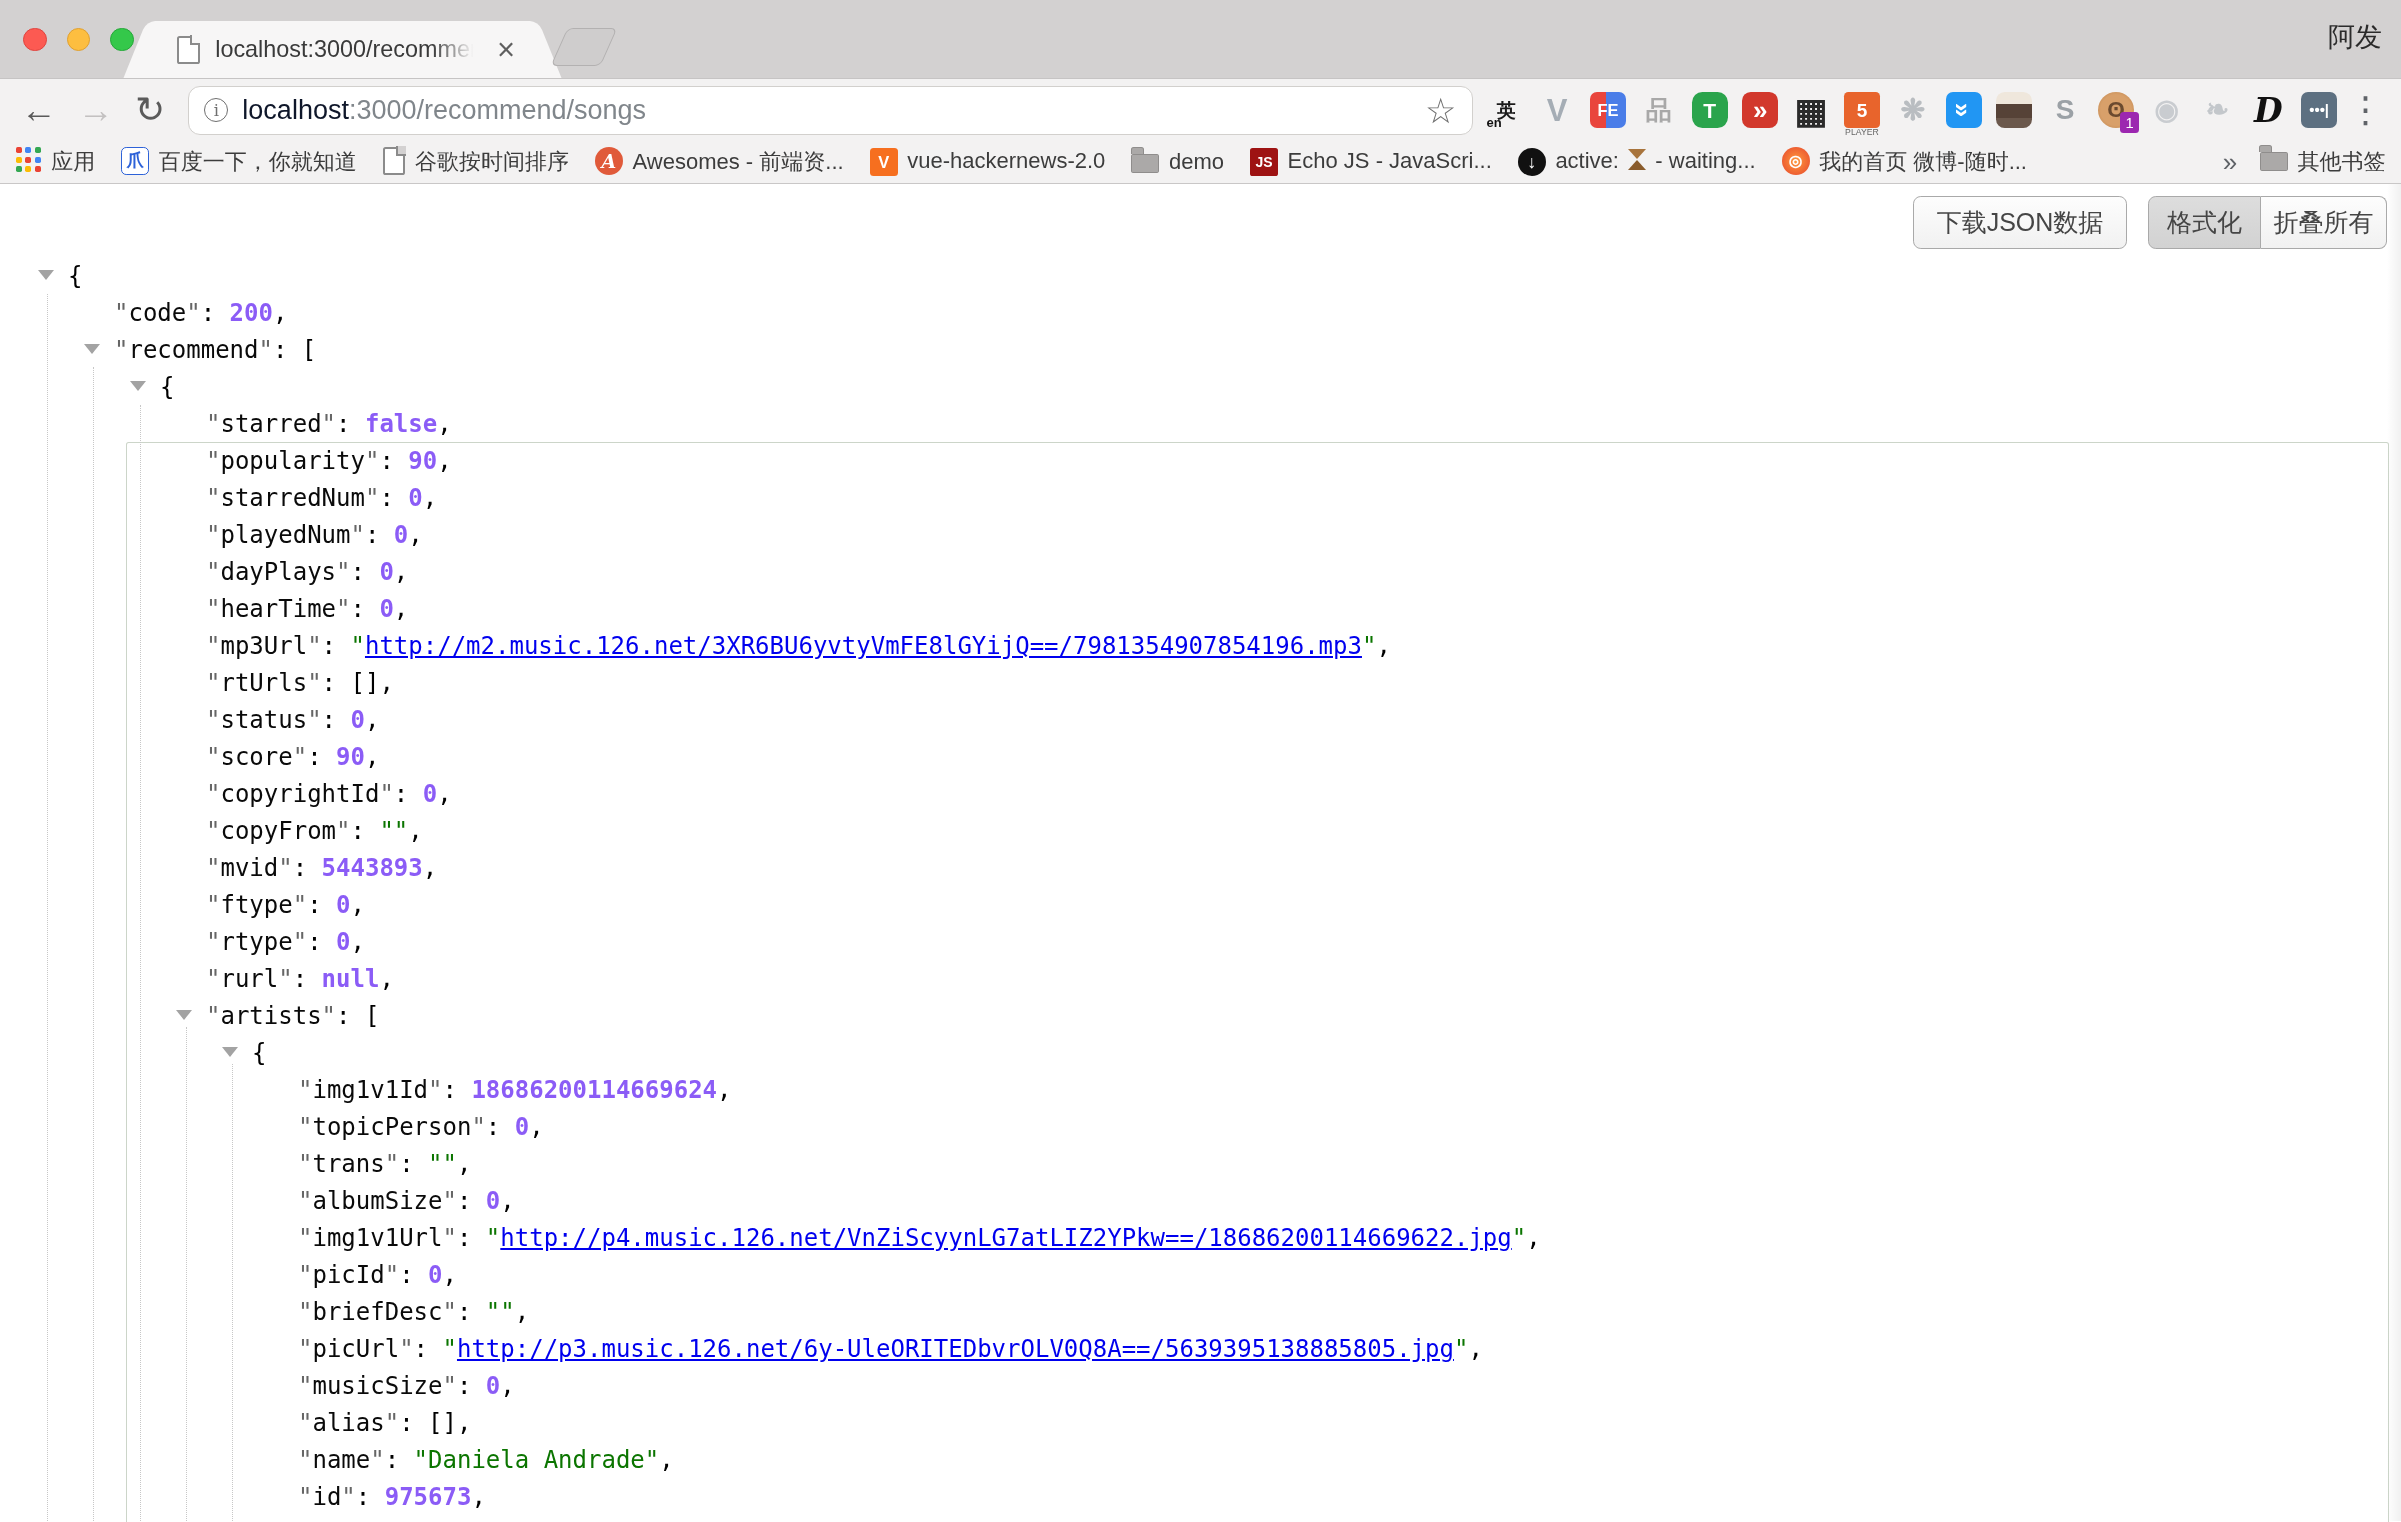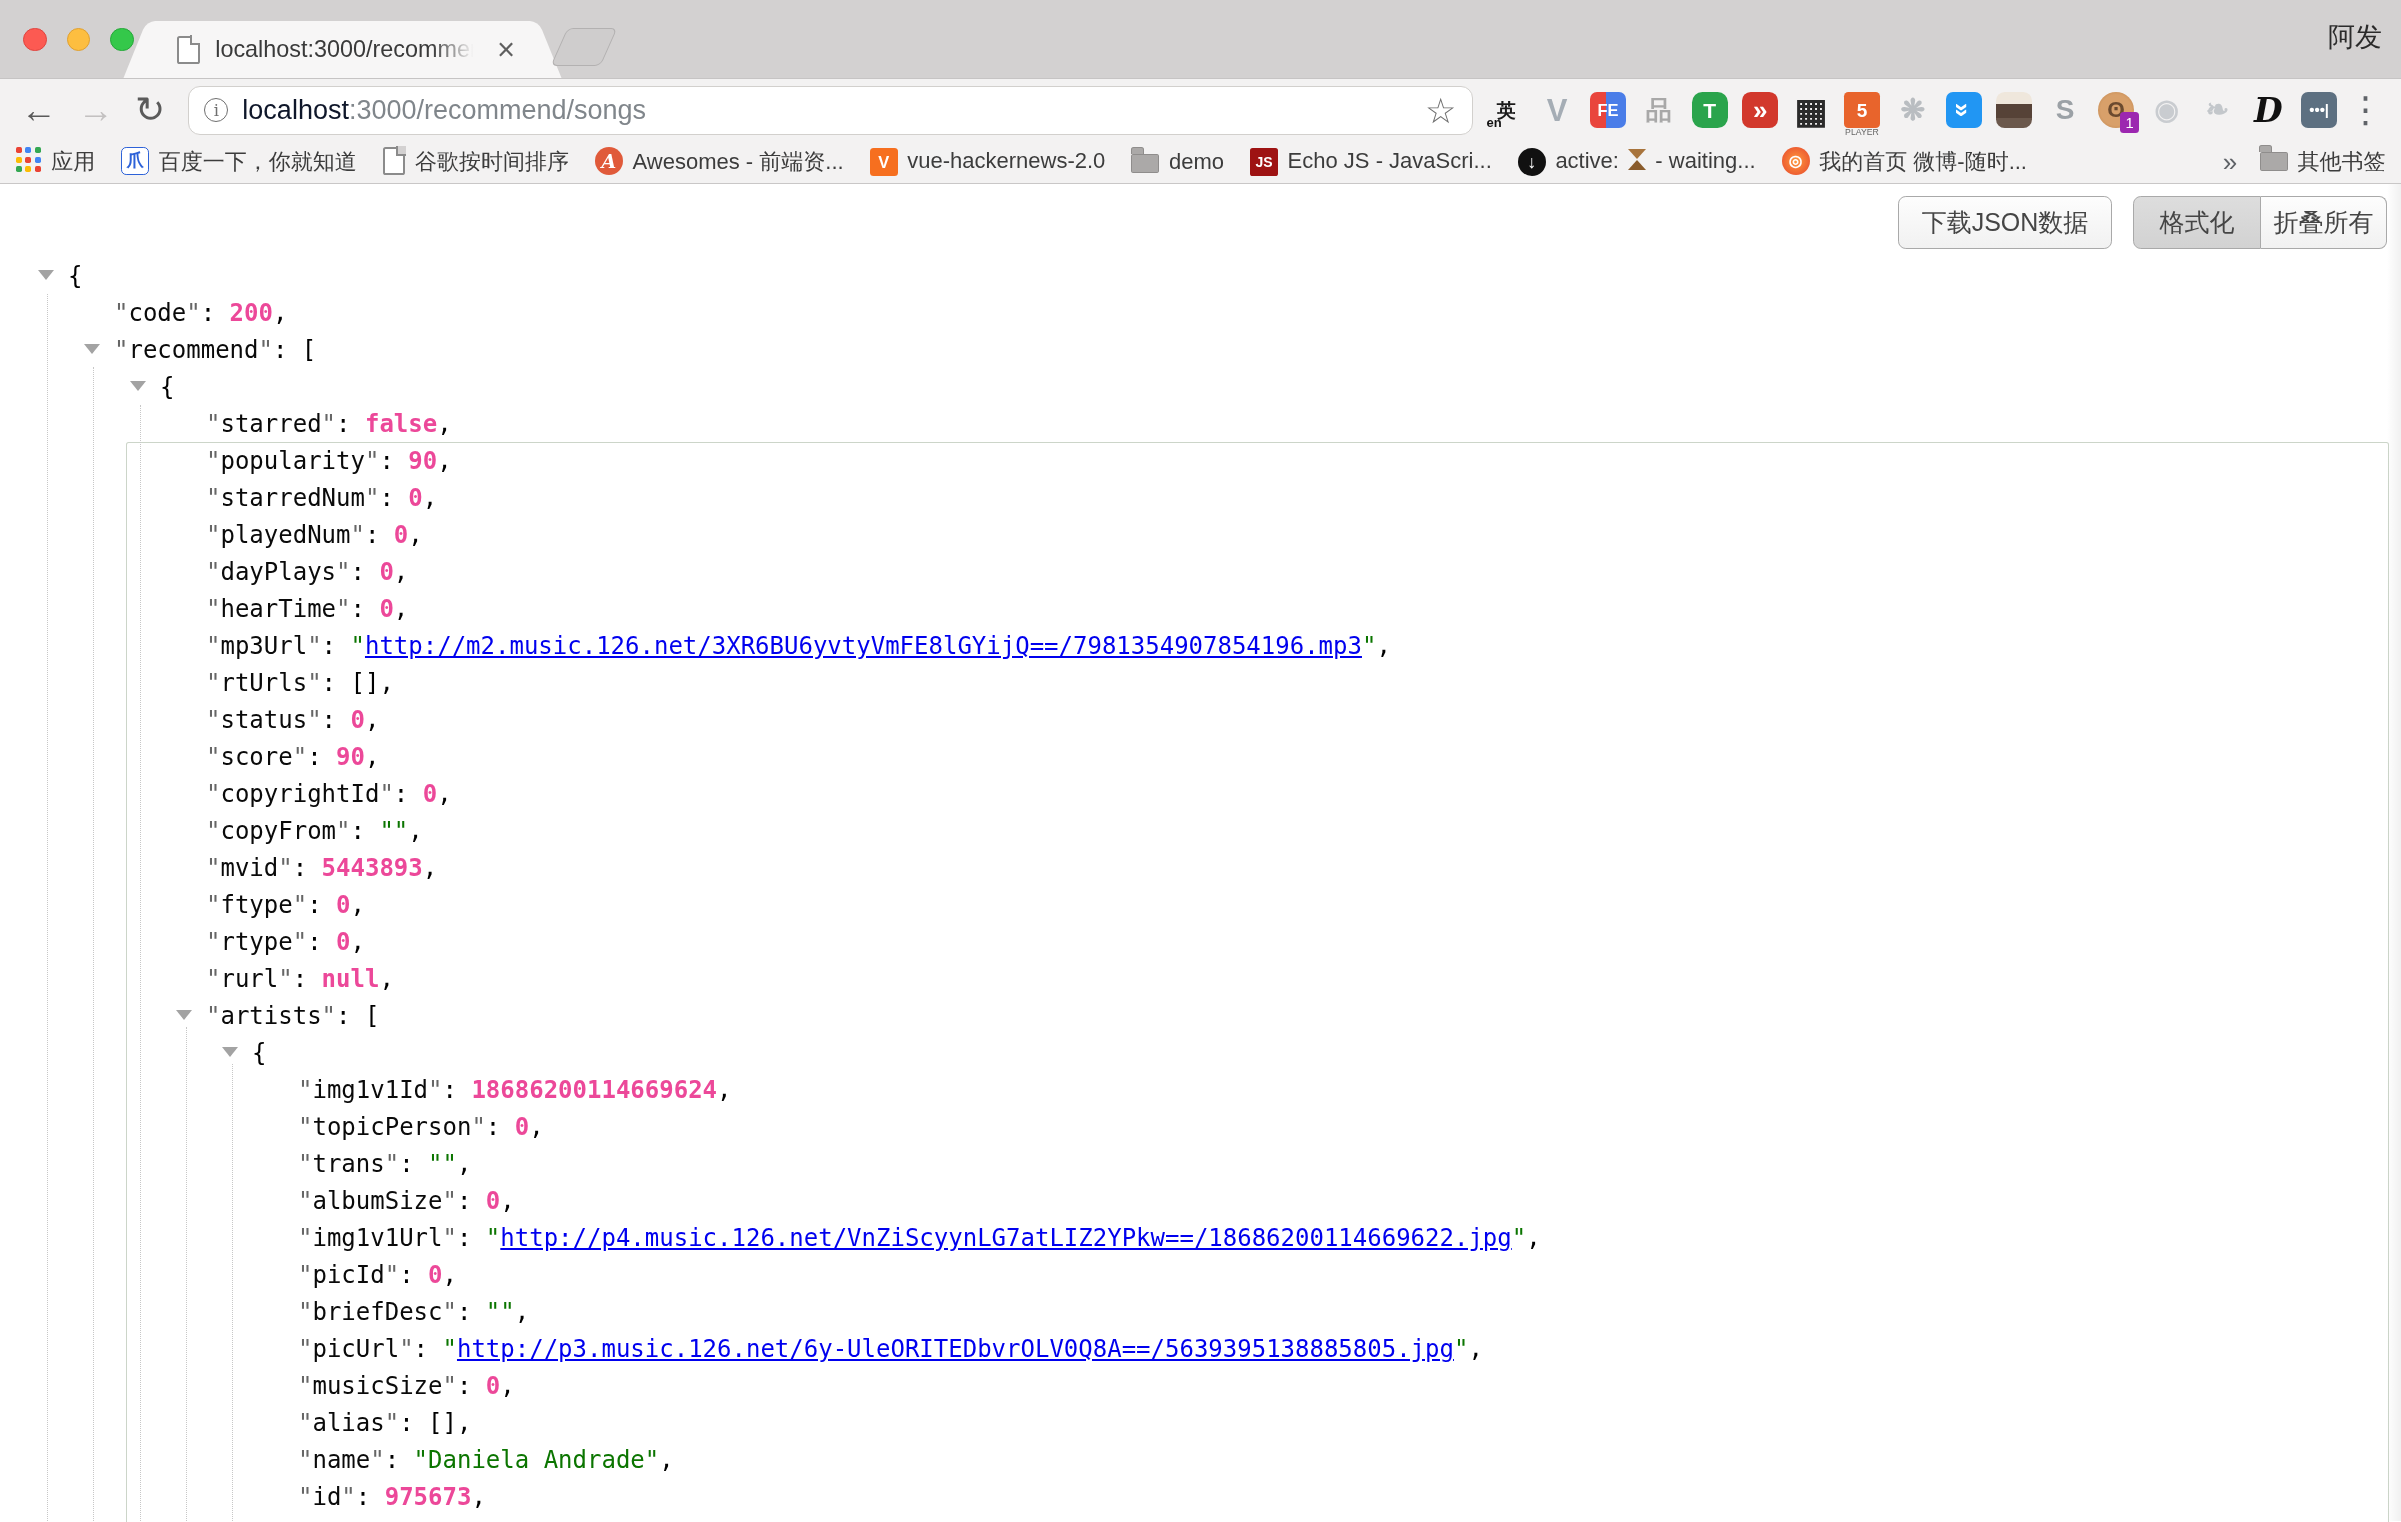--- a/index.html
+++ b/index.html
@@ -89,34 +89,34 @@
         border-right:9.6px solid transparent; border-bottom:10.4px solid #8a5c2c; }
   .bm-spacer { flex:1; }
   .bm-overflow { font-size:26px; color:#5f6368; margin-right:22.6px; }
 
   
   .content { position:relative; height:1337px; background:#fff; }
   .btnrow { position:absolute; top:12px; right:14px; display:flex; }
   .btn { height:53px; font-size:25px; color:#454545; display:flex; align-items:center;
          justify-content:center; border:1.7px solid #a9a9a9; background:linear-gradient(#fdfdfd,#f1f1f1); }
   .btn-download { width:214px; border-radius:7.8px; margin-right:21px; }
-  .btn-format { width:128px; border-radius:7.8px 0 0 7.8px; background:linear-gradient(#dddddd,#d2d2d2); }
+  .btn-format { width:113px; border-radius:7.8px 0 0 7.8px; background:linear-gradient(#dddddd,#d2d2d2); }
   .btn-collapse { width:126px; border-radius:0 7.8px 7.8px 0; border-left:none; }
 
   .scroll-hint { position:absolute; top:0; right:0; bottom:0; width:14px;
                  background:linear-gradient(to right, rgba(0,0,0,0), rgba(0,0,0,0.06)); }
 
   .jtree { position:absolute; top:74px; left:0; right:0; bottom:0;
            font-family:"DejaVu Sans Mono", monospace; font-size:24px; }
   .jline { position:relative; height:37px; line-height:37px; white-space:nowrap; color:#000; }
   .tri { position:absolute; width:0; height:0; border-left:8.7px solid transparent;
          border-right:8.7px solid transparent; border-top:10.4px solid #a3a3a3; top:12px; }
   .tq { color:#666; }
   .tk { color:#0a0a0a; }
-  .tn { color:#ec4899; font-weight:bold; }
+  .tn { color:#8b5cf6; font-weight:bold; }
   .ts { color:#0B7500; }
   .tl a { color:#0000EE; text-decoration:underline; }
   .hlbox { position:absolute; left:126px; width:2263px; top:184px; bottom:-5.2px;
            border:1.7px solid #ccd5c9; border-bottom:none; border-radius:2.6px; pointer-events:none; }
   .guide { position:absolute; width:0; bottom:0; border-left:1.7px dotted #c7c7c7; pointer-events:none; }
 </style>
 </head>
 <body>
 
 <div class="window" data-name="browser-window">

